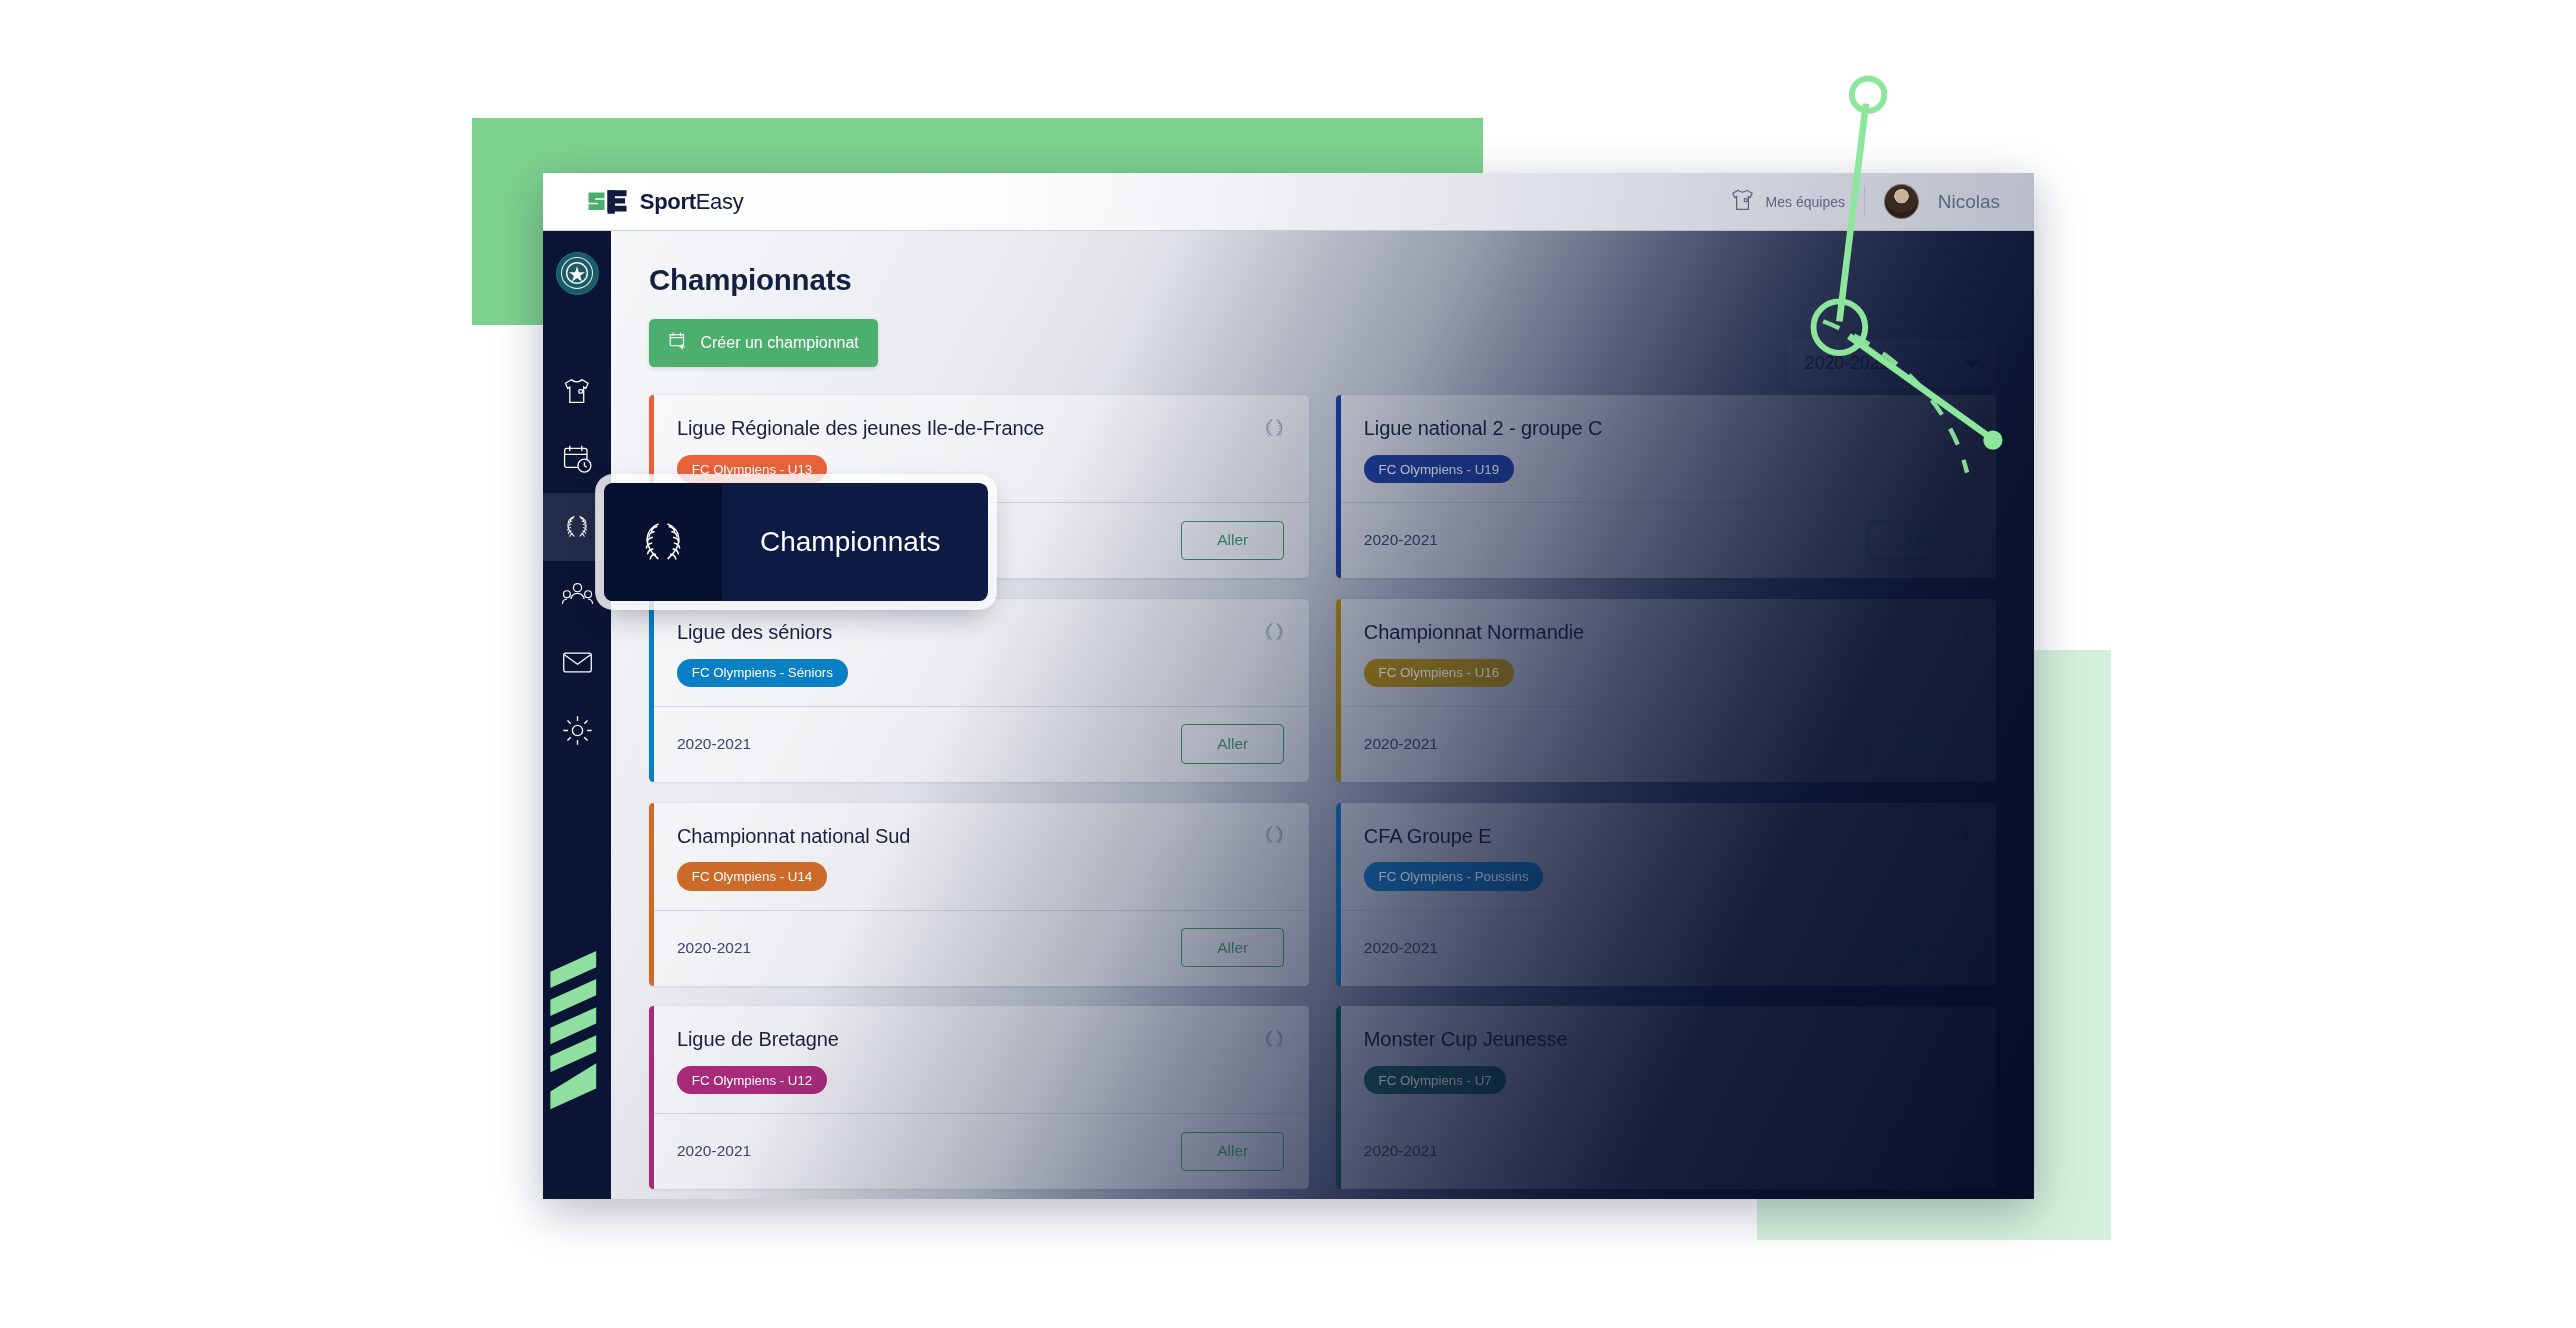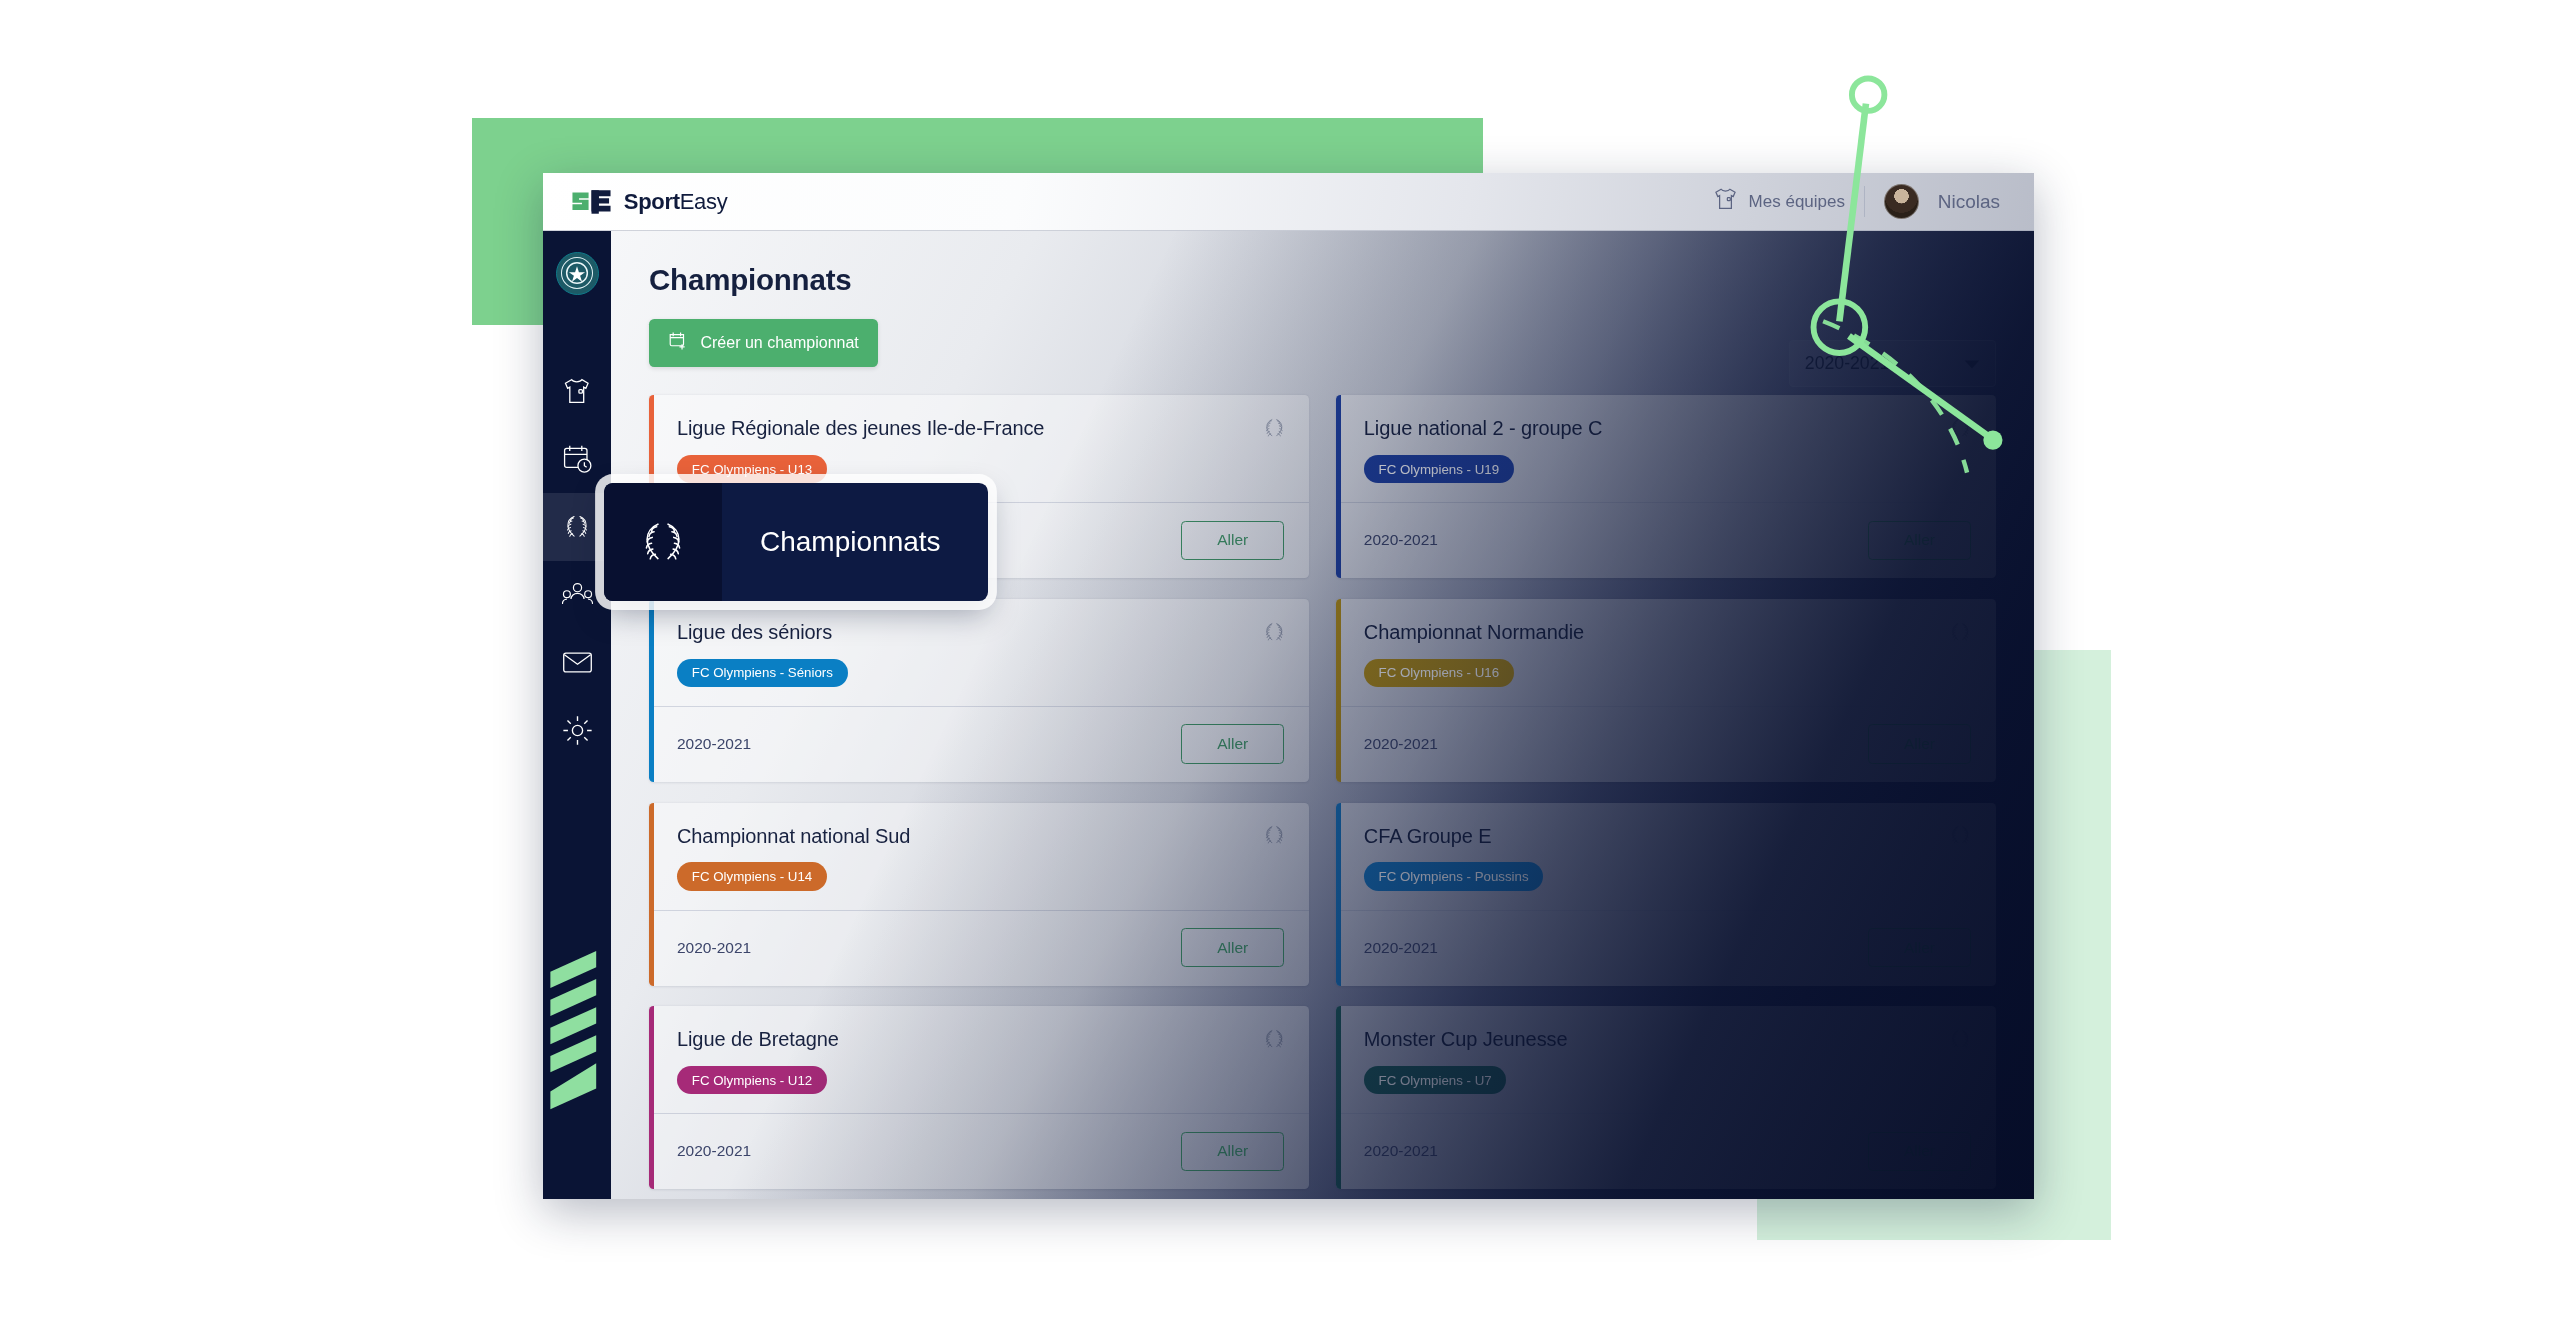--- a/index.html
+++ b/index.html
@@ -33,32 +33,32 @@
     width: 1491px; height: 1026px;
     overflow: hidden;
     box-shadow: 0 13.3px 44px rgba(20,30,60,.30);
     background: #c7cad3;
   }
 
   
   .topbar {
     position: relative; height: 58px; width: 100%;
     background: linear-gradient(100deg,#ffffff 0%,#fbfcfd 32%,#e4e6ec 62%,#b9bdc9 100%);
-    display: flex; align-items: center; padding: 0 34px 0 28px;
+    display: flex; align-items: center; padding: 0 34px 0 44px;
     border-bottom: 0.7px solid rgba(150,158,175,.45);
   }
   .brand { display: flex; align-items: center; gap: 11.8px; }
   .brand-logo { display:flex; align-items:center; }
   .brand-name { font-size: 22px; font-weight: 700; color:#101b3d; letter-spacing:-0.3px; }
   .brand-name .light { font-weight:500; }
 
   .topbar-right {
     margin-left:auto; display:flex; align-items:center; gap: 19px;
   }
-  .teams-link { display:flex; align-items:center; gap:10.3px; color:#5c6482; font-size:17px; }
+  .teams-link { display:flex; align-items:center; gap:10.3px; color:#5c6482; font-size:14px; }
   .topbar-sep { width:0.7px; height:31px; background:#9aa2b6; opacity:.55; }
   .avatar {
     width: 35px; height: 35px; border-radius: 50%;
     background: radial-gradient(circle at 50% 34%, #c9b49b 0 26%, #3a2b22 27% 60%, #2a2018 61% 100%);
     border: 1.5px solid rgba(255,255,255,.35);
     overflow:hidden; position:relative;
   }
   .user-name { color:#5c6482; font-size:19px; }
 
   

